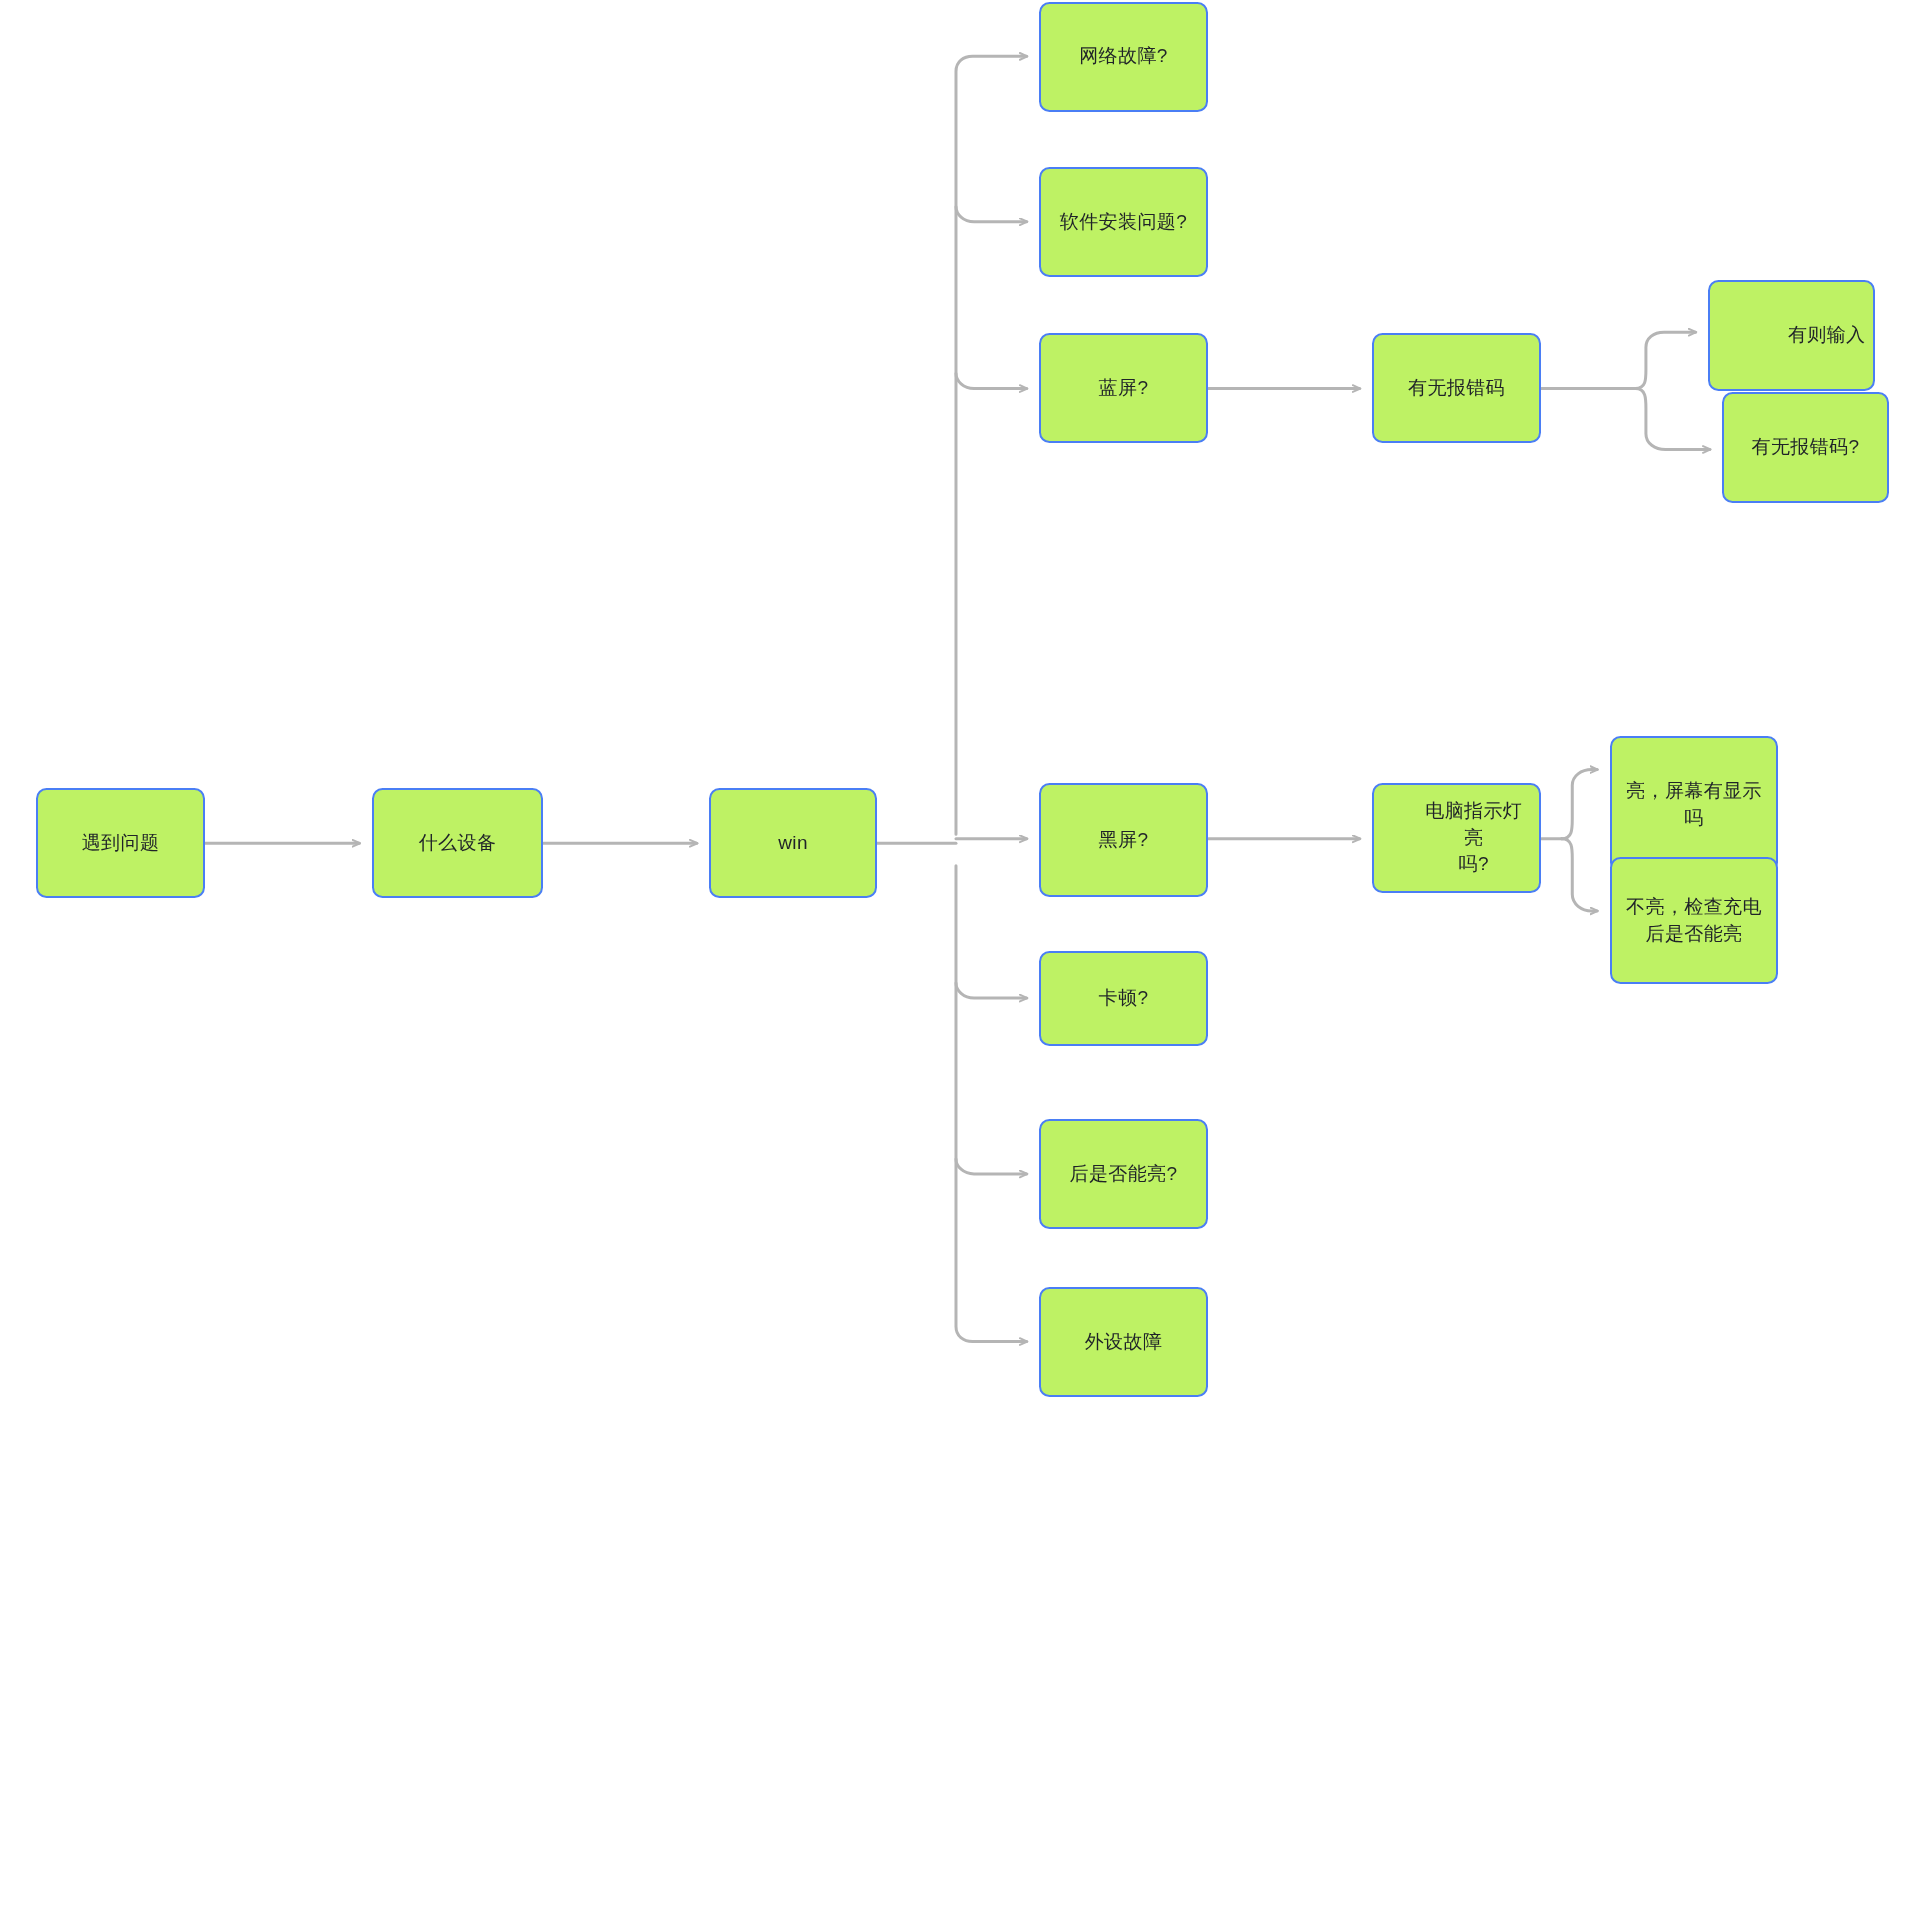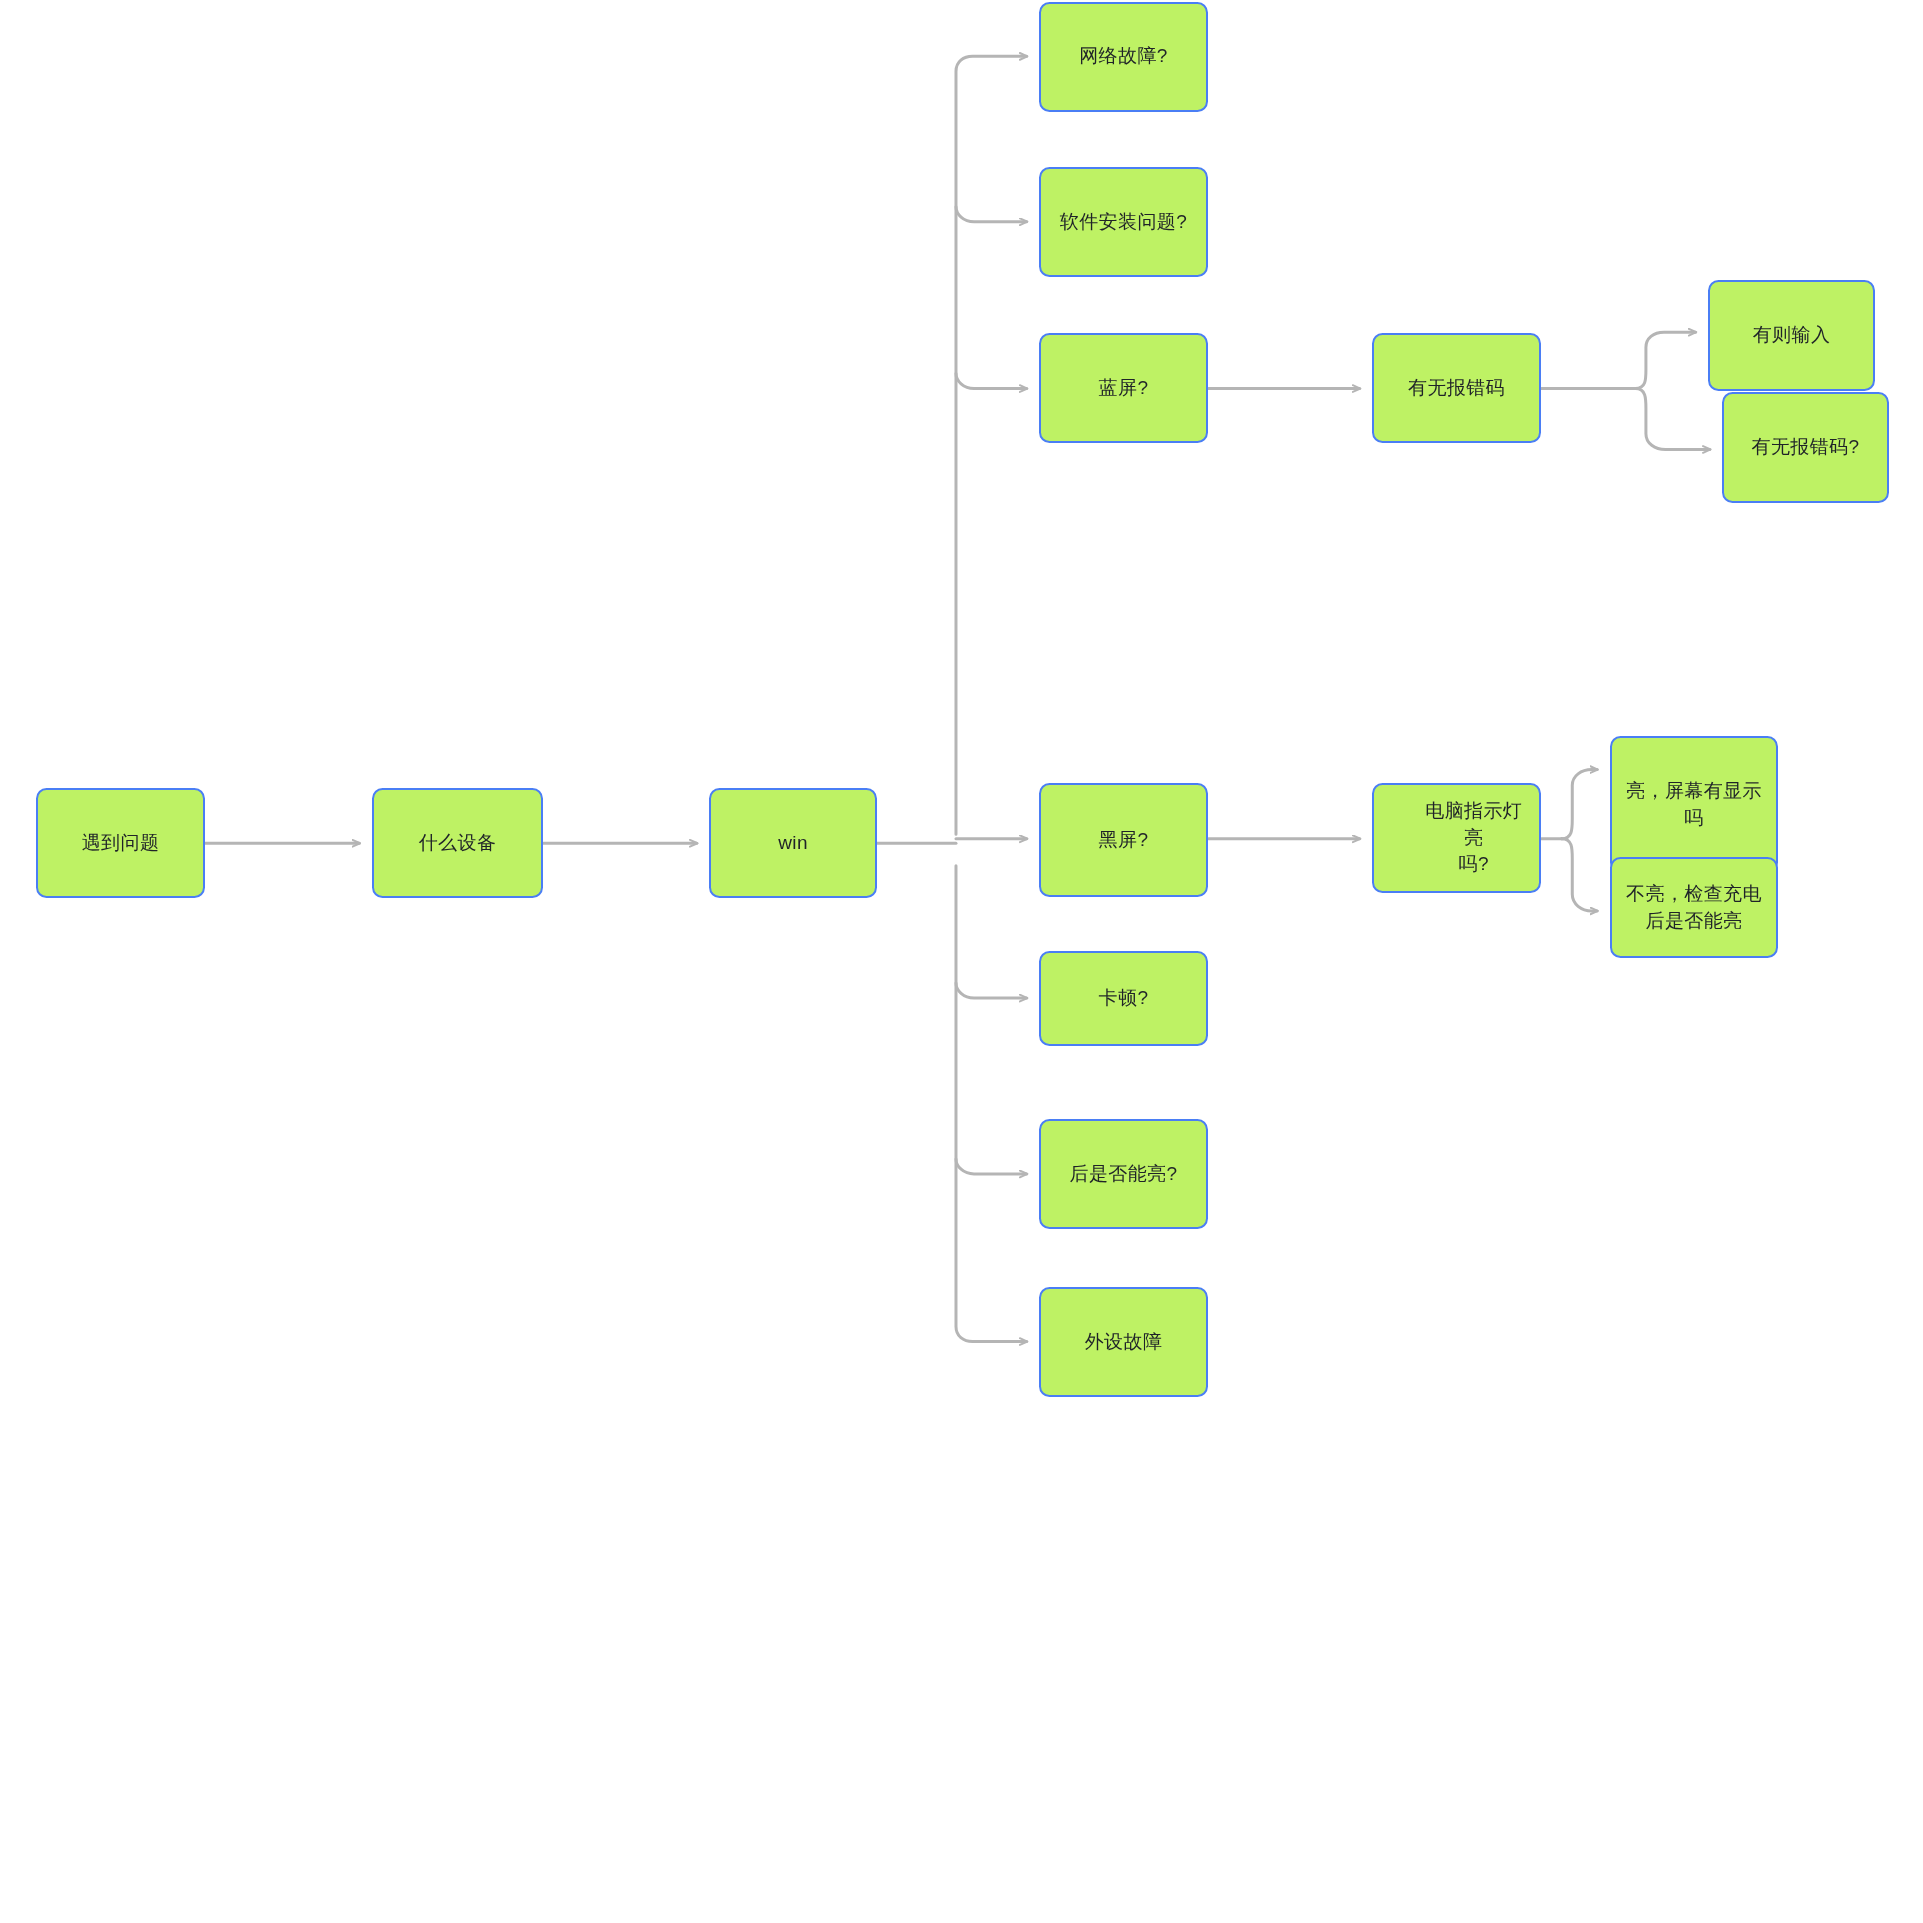--- a/index.html
+++ b/index.html
@@ -106,38 +106,38 @@
   </div>
   <div class="node" id="n-software" style="left: 1039px; top: 167px; width: 169px; height: 110px;">
     <span class="label">软件安装问题?</span>
   </div>
   <div class="node" id="n-bluescreen" style="left: 1039px; top: 333px; width: 169px; height: 110px;">
     <span class="label">蓝屏?</span>
   </div>
   <div class="node" id="n-errorcode" style="left: 1372px; top: 333px; width: 169px; height: 110px;">
     <span class="label">有无报错码</span>
   </div>
-  <div class="node" id="n-inputcode" style="left: 1708px; top: 280px; width: 167px; height: 111px;">
+  <div class="node" id="n-inputcode" style="left: 1708px; top: 280px; width: 167px; height: 111px; justify-content: flex-end;">
     <span class="label">有则输入</span>
   </div>
   <div class="node" id="n-repeatfix" style="left: 1722px; top: 392px; width: 167px; height: 111px;">
     <span class="label">有无报错码?</span>
   </div>
   <div class="node" id="n-blackscreen" style="left: 1039px; top: 783px; width: 169px; height: 114px;">
     <span class="label">黑屏?</span>
   </div>
   <div class="node" id="n-indicator" style="left: 1372px; top: 783px; width: 169px; height: 110px; padding-left: 42px;">
     <span class="label">电脑指示灯亮
 吗?</span>
   </div>
   <div class="node" id="n-screendisplay" style="left: 1610px; top: 736px; width: 168px; height: 137px;">
     <span class="label">亮，屏幕有显示
 吗</span>
   </div>
-  <div class="node" id="n-charging" style="left: 1610px; top: 857px; width: 168px; height: 101px;">
+  <div class="node" id="n-charging" style="left: 1610px; top: 857px; width: 168px; height: 127px;">
     <span class="label">不亮，检查充电
 后是否能亮</span>
   </div>
   <div class="node" id="n-lag" style="left: 1039px; top: 951px; width: 169px; height: 95px;">
     <span class="label">卡顿?</span>
   </div>
   <div class="node" id="n-envconfig" style="left: 1039px; top: 1119px; width: 169px; height: 110px;">
     <span class="label">后是否能亮?</span>
   </div>
   <div class="node" id="n-peripheral" style="left: 1039px; top: 1287px; width: 169px; height: 110px;">

